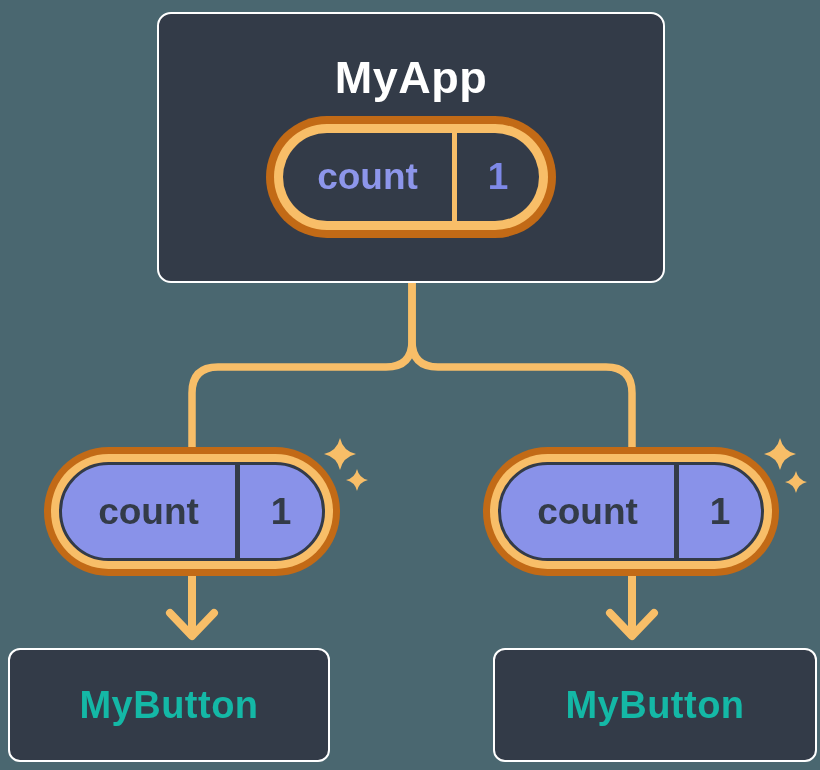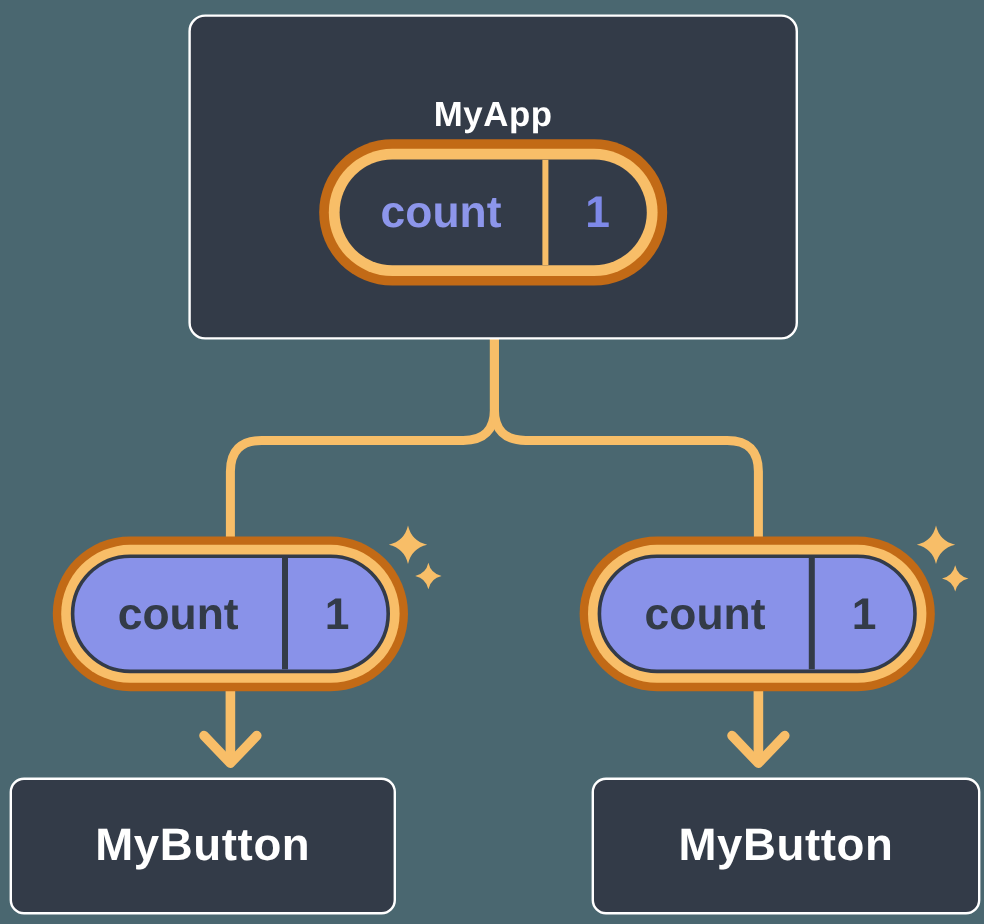--- a/index.html
+++ b/index.html
@@ -24,26 +24,25 @@
     z-index: 1;
   }
   .node.root { left: 157px; top: 12px; width: 508px; height: 271px; border-radius: 14px; }
   .node.leaf { border-radius: 12px; display: flex; align-items: center; justify-content: center; }
   .node.leaf.left  { left: 8px;   top: 648px; width: 322px; height: 114px; }
   .node.leaf.right { left: 493px; top: 648px; width: 324px; height: 114px; }
 
   .node-title {
     position: absolute; left: 0; top: 38px; width: 100%;
     text-align: center;
-    color: #FFFFFF; font-size: 29px; font-weight: 700;
+    color: #FFFFFF; font-size: 45px; font-weight: 700;
     letter-spacing: 0.5px;
-    margin-top: 28px;
   }
   .leaf-title {
-    color: #ffffff; font-size: 38px; font-weight: 700;
+    color: #14b8a6; font-size: 38px; font-weight: 700;
     letter-spacing: 0.5px;
   }
 
   
   .pill {
     position: absolute;
     background: #C26A16;
     border-radius: 70px;
     box-sizing: border-box;
     z-index: 1;

